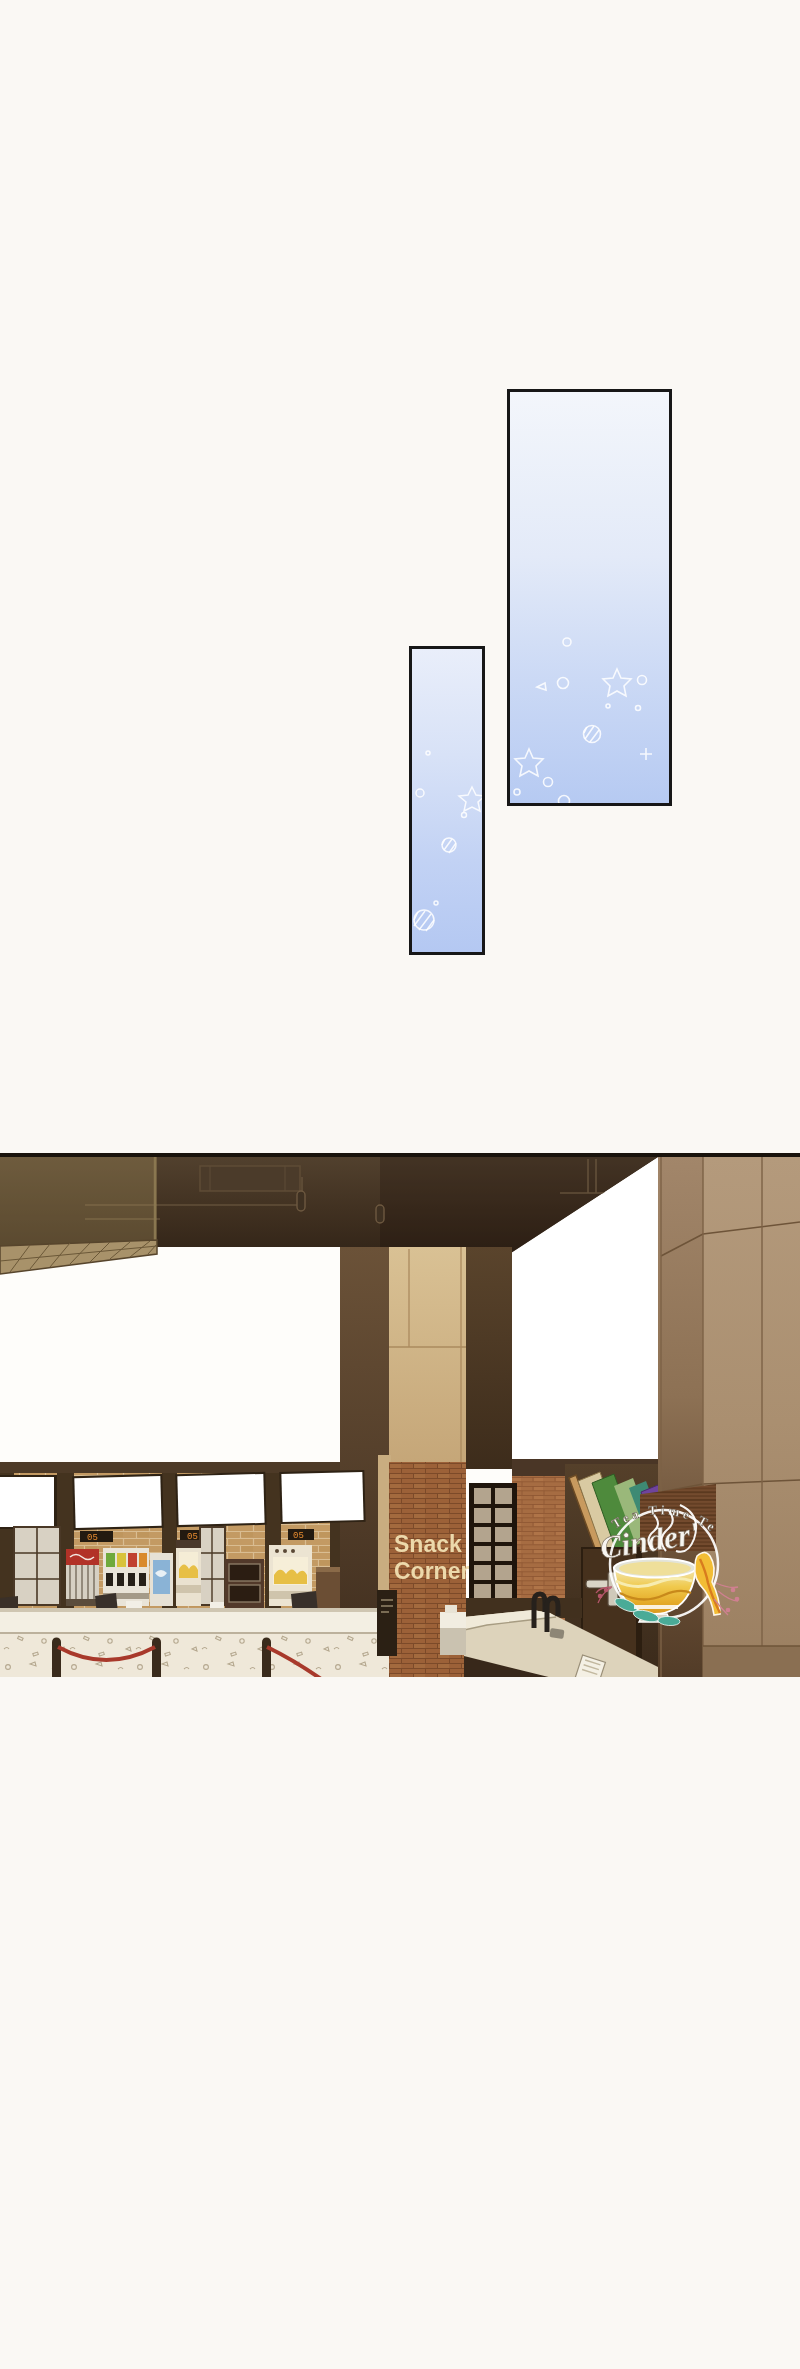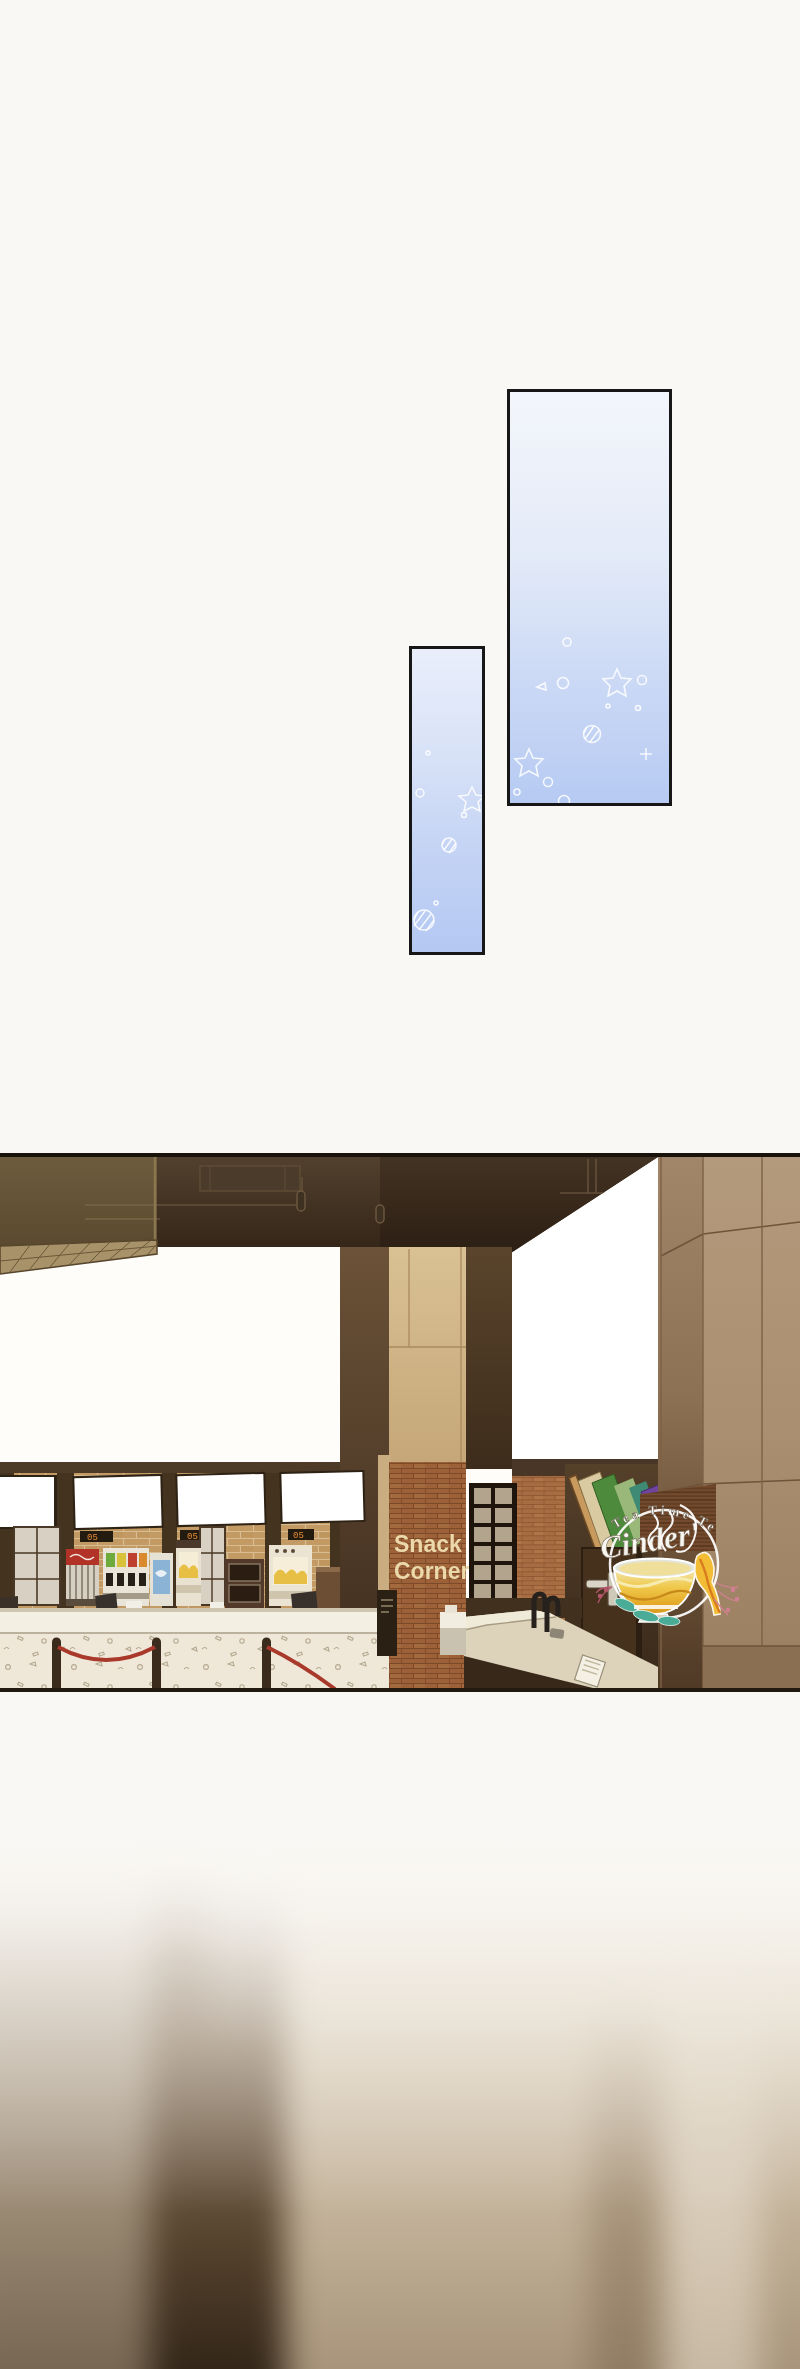--- a/index.html
+++ b/index.html
@@ -1,16 +1,16 @@
 <!DOCTYPE html>
 <html><head>
 <meta charset="utf-8">
 <style>
 html,body{margin:0;padding:0;background:#faf8f4}
-#page{position:relative;width:800px;height:2369px;background:#faf8f4;overflow:hidden;font-family:"Liberation Sans",sans-serif}
+#page{position:relative;width:800px;height:1677px;background:#faf8f4;overflow:hidden;font-family:"Liberation Sans",sans-serif}
 .abs{position:absolute}
 </style>
 </head>
 <body>
 <div id="page">
 
 <div class="abs" style="left:507px;top:389px;width:159px;height:411px;border:3px solid #171717;background:linear-gradient(180deg,#f3f6fb 0%,#e3eaf8 40%,#cbd9f5 70%,#b6caf2 100%);"></div>
 
 <svg class="abs" style="left:510px;top:392px" width="159" height="411" viewBox="0 0 159 411" fill="none" stroke="rgba(255,255,255,0.85)" stroke-width="1.6">
 

